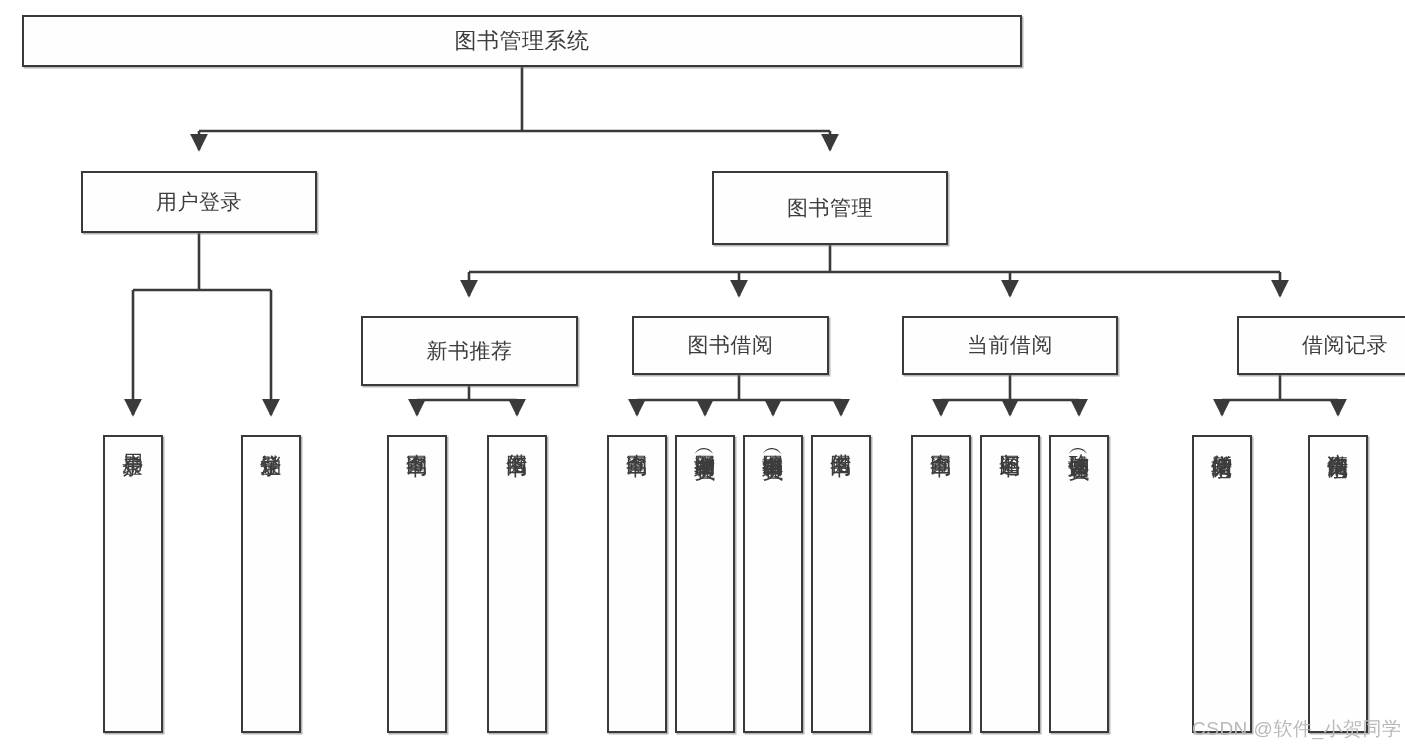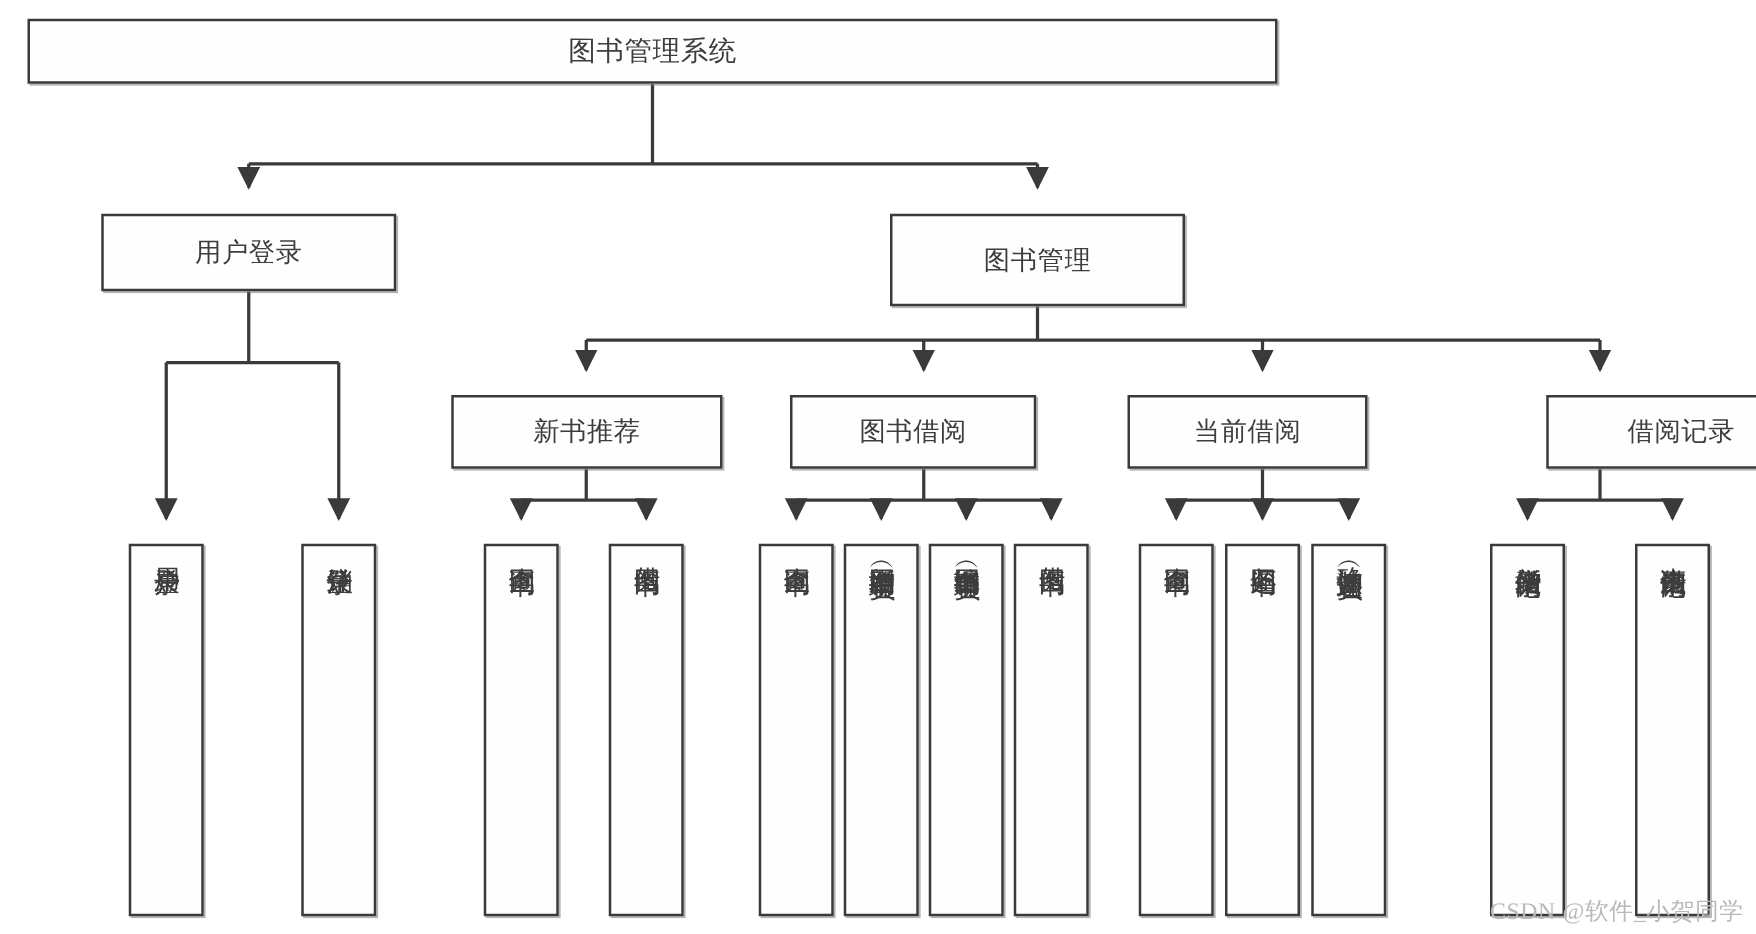--- a/index.html
+++ b/index.html
@@ -5,21 +5,21 @@
   html, body {
     margin: 0;
     padding: 0;
     background: #ffffff;
   }
   #canvas {
     position: relative;
     width: 1405px;
     height: 747px;
     background: #ffffff;
-    font-family: Liberation Serif, serif;
+    font-family: Liberation Sans, sans-serif;
     overflow: hidden;
   }
   .node {
     position: absolute;
     box-sizing: border-box;
     border: 2.5px solid #3a3a3a;
     background: #fefefe;
     box-shadow: 1.5px 1.5px 0 0 rgba(120,120,120,0.55);
     display: flex;
     align-items: center;
@@ -121,27 +121,27 @@
     <span class="node-label">图书管理系统</span>
   </div>
 
   <div class="node" style="left:81px; top:171px; width:236px; height:62px;">
     <span class="node-label">用户登录</span>
   </div>
   <div class="node" style="left:712px; top:171px; width:236px; height:74px;">
     <span class="node-label">图书管理</span>
   </div>
 
-  <div class="node" style="left:361px; top:316px; width:217px; height:59px;">
+  <div class="node" style="left:361px; top:316px; width:217px; height:70px;">
     <span class="node-label">新书推荐</span>
   </div>
   <div class="node" style="left:632px; top:316px; width:197px; height:59px;">
     <span class="node-label">图书借阅</span>
   </div>
-  <div class="node" style="left:902px; top:316px; width:192px; height:59px;">
+  <div class="node" style="left:902px; top:316px; width:216px; height:59px;">
     <span class="node-label">当前借阅</span>
   </div>
   <div class="node" style="left:1237px; top:316px; width:216px; height:59px;">
     <span class="node-label">借阅记录</span>
   </div>
 
   <div class="node vertical" style="left:103px; top:435px; width:60px; height:298px;">
     <span class="node-label">用户登录</span>
   </div>
   <div class="node vertical" style="left:241px; top:435px; width:60px; height:298px;">

